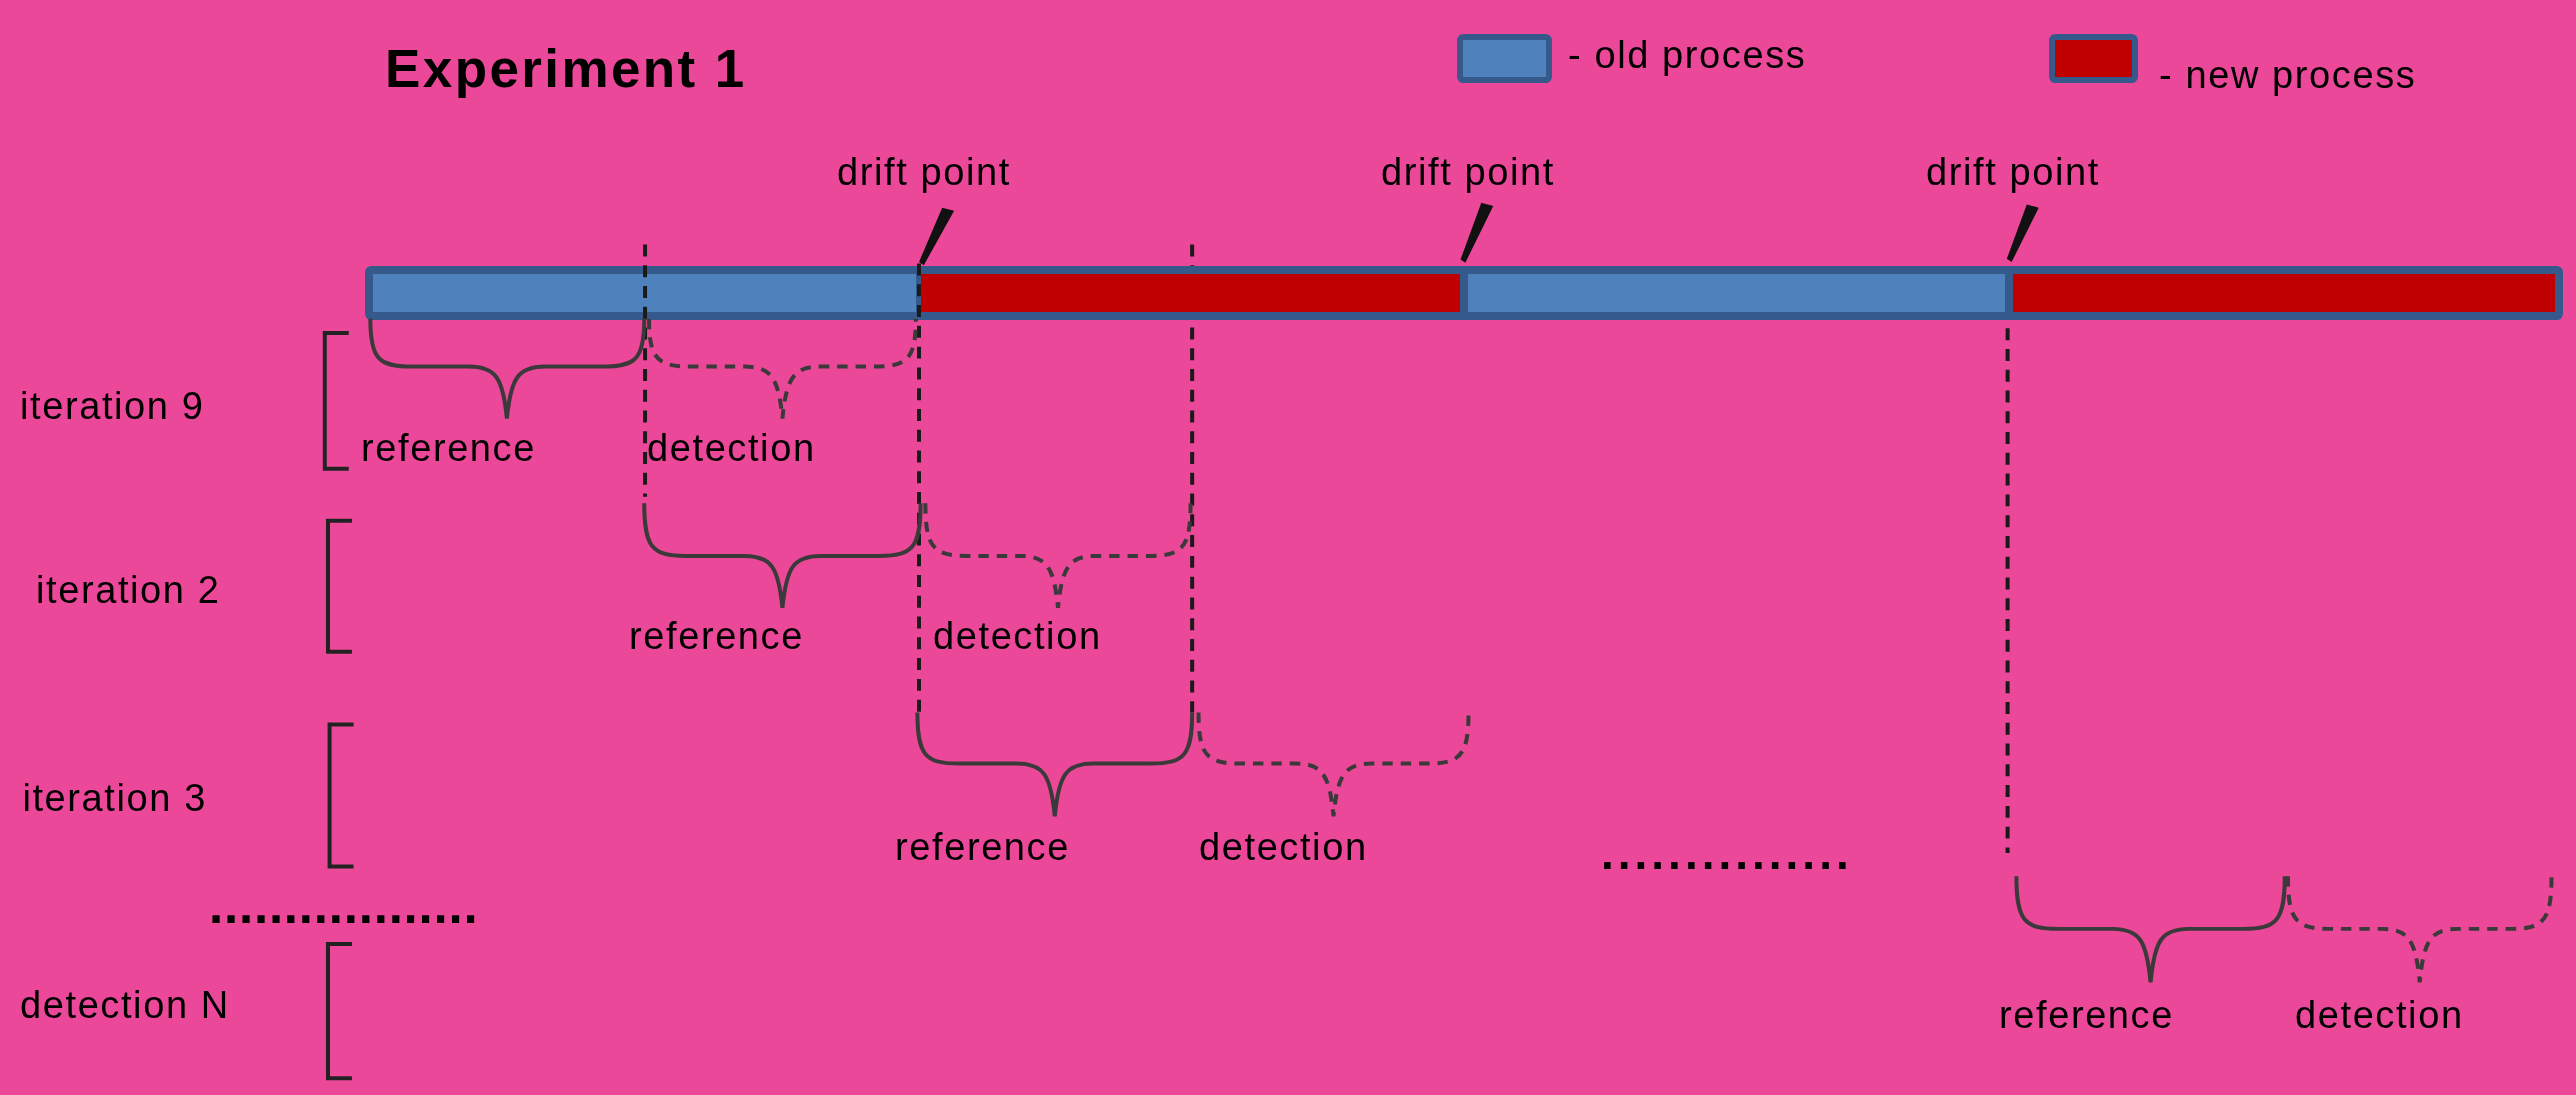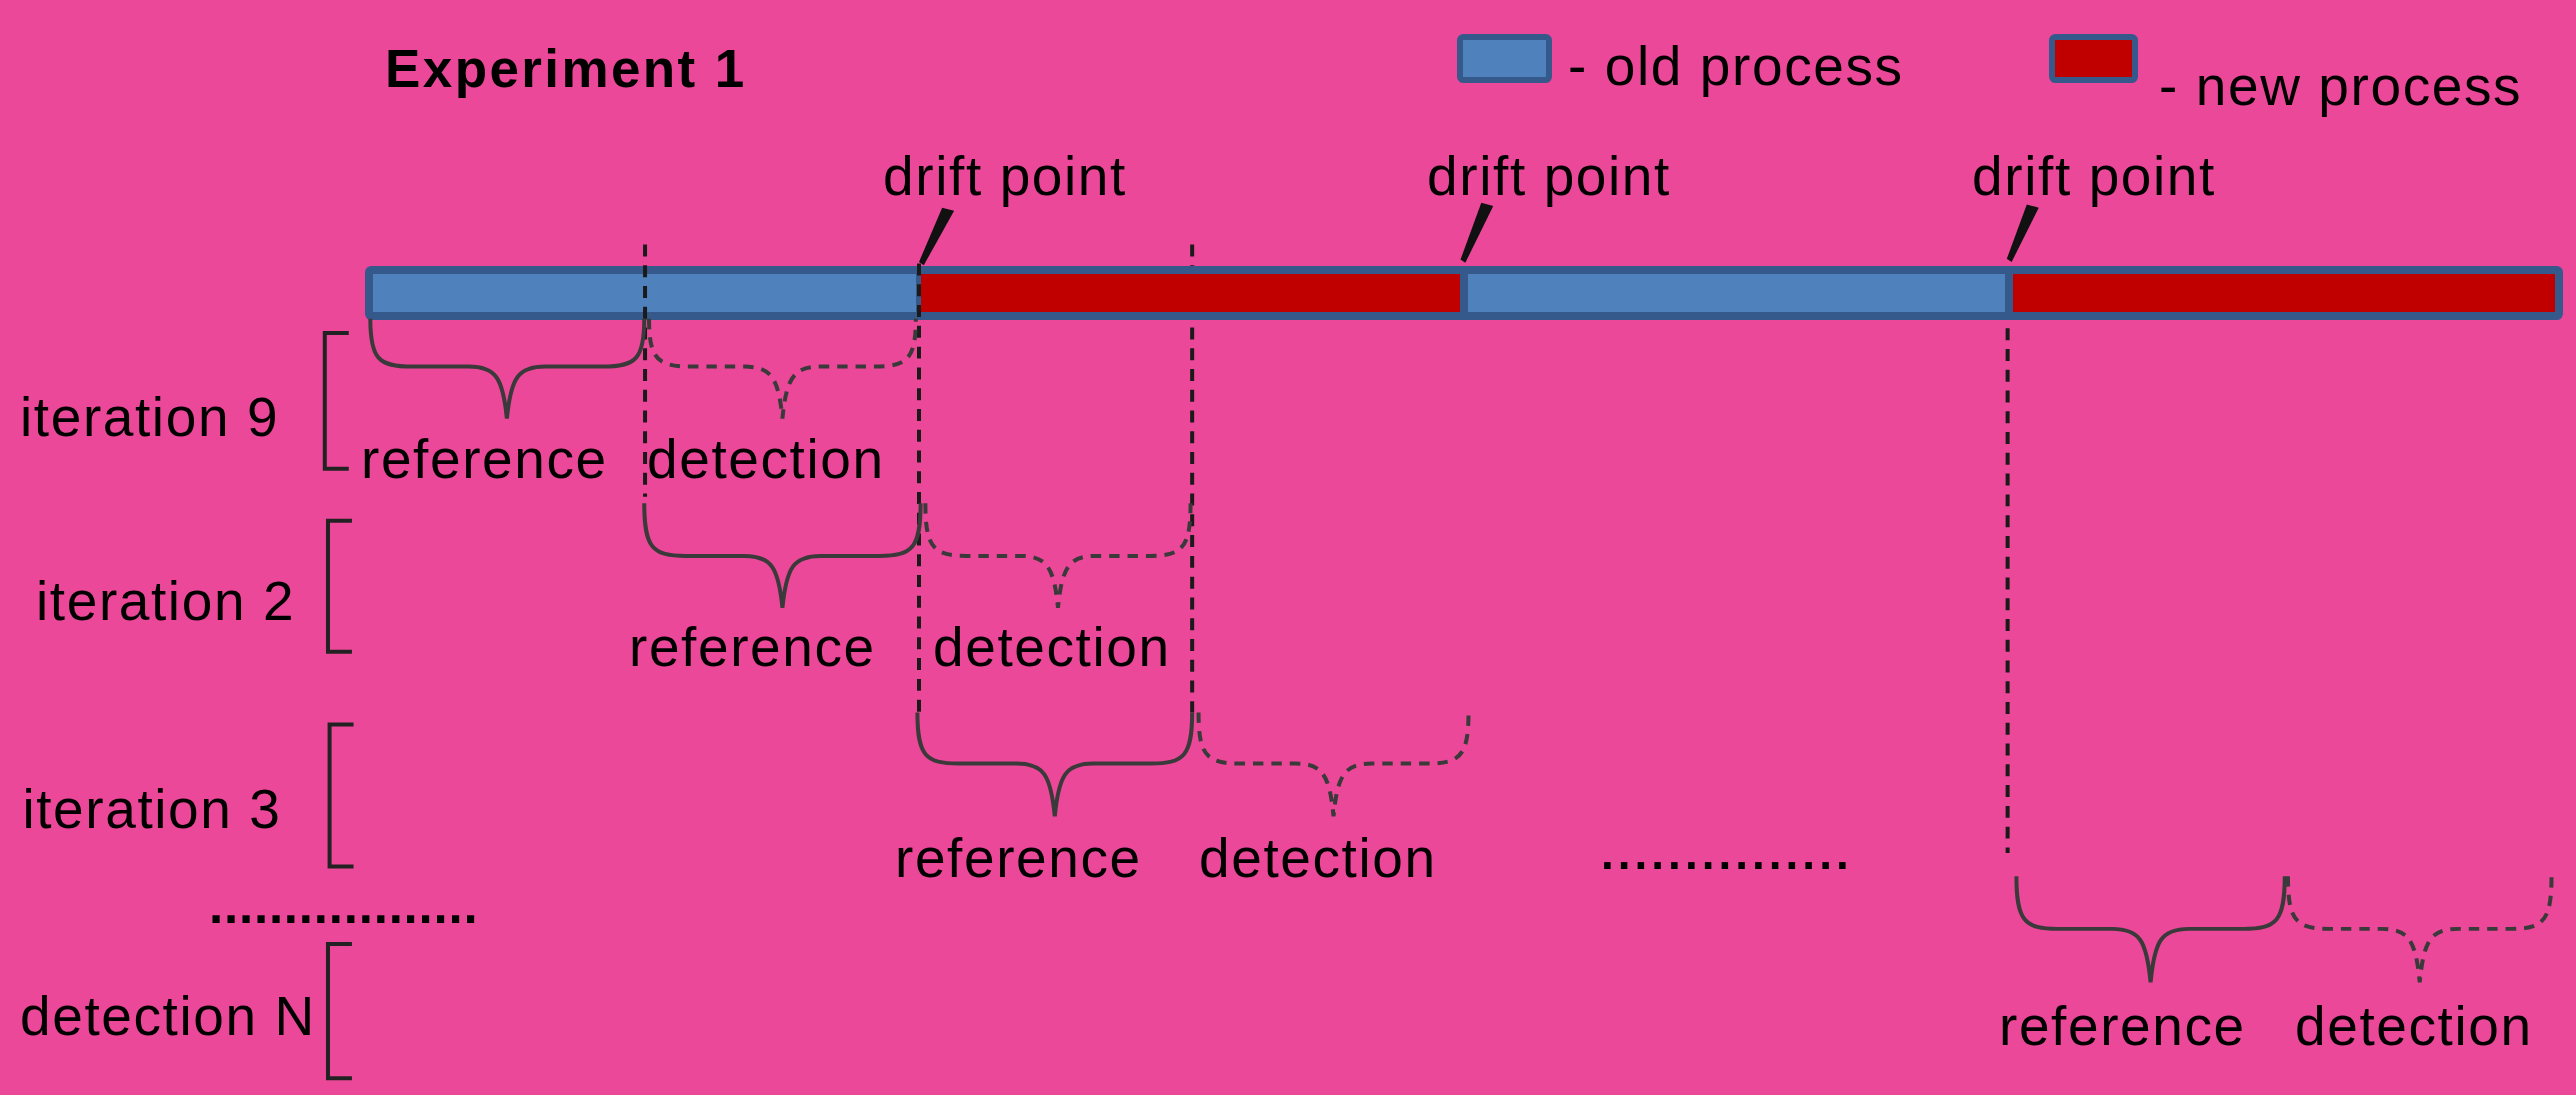--- a/index.html
+++ b/index.html
@@ -10,22 +10,22 @@
   svg.layer{position:absolute;left:0;top:0;width:2576px;height:1095px;}
   #svg-under{z-index:1;}
   .bar{
     position:absolute;left:365px;top:266px;width:2198px;height:54px;
     border-radius:6.4px;z-index:2;
   }
   .bar .seg{position:absolute;top:8px;height:38px;}
   #svg-over{z-index:3;}
   .txt{position:absolute;z-index:4;white-space:nowrap;}
   .title{left:385px;top:38px;font-size:53px;font-weight:bold;letter-spacing:2.4px;}
-  .body-text{font-size:55px;letter-spacing:1.6px;}
-  .drift-label{width:336px;text-align:center;top:144px;}
+  .body-text{font-size:38px;letter-spacing:1.6px;}
+  .drift-label{width:336px;text-align:left;top:151px;}
   .swatch{position:absolute;z-index:4;border-style:solid;border-width:6.4px;border-radius:6.4px;}
   .dots{font-weight:bold;z-index:4;position:absolute;}
 </style>
 </head>
 <body>
 
 <div class="canvas">
 
   <svg class="layer" id="svg-under" viewBox="0 0 3224 1371" width="2576" height="1095">
     <line x1="1492" y1="306" x2="1492" y2="892" stroke="#1a1a1a" stroke-width="5" stroke-dasharray="15 11"></line>

